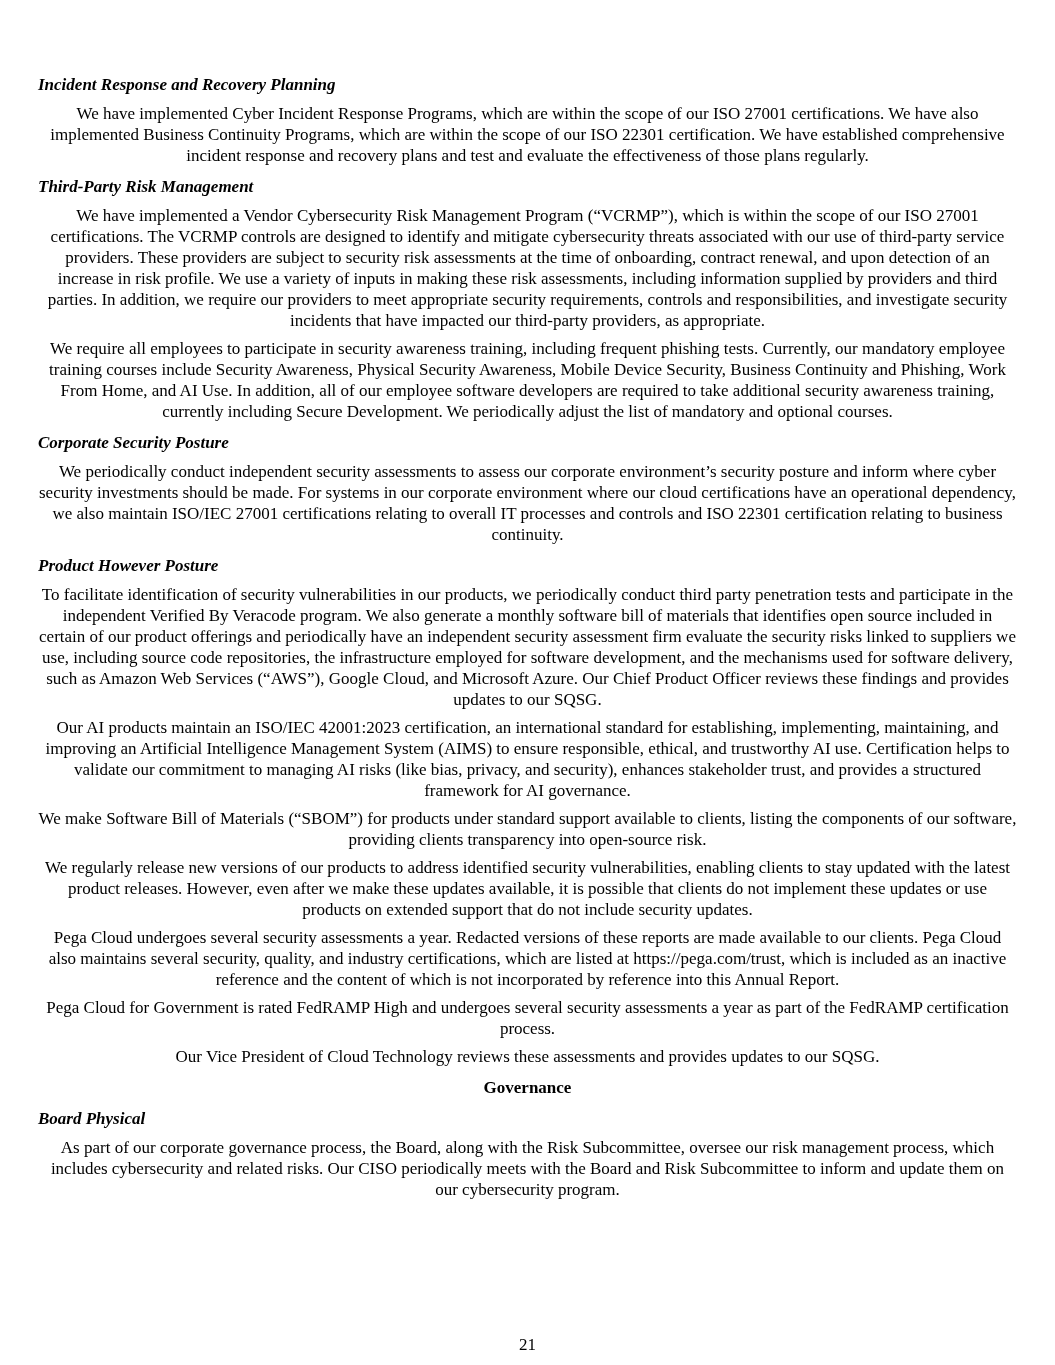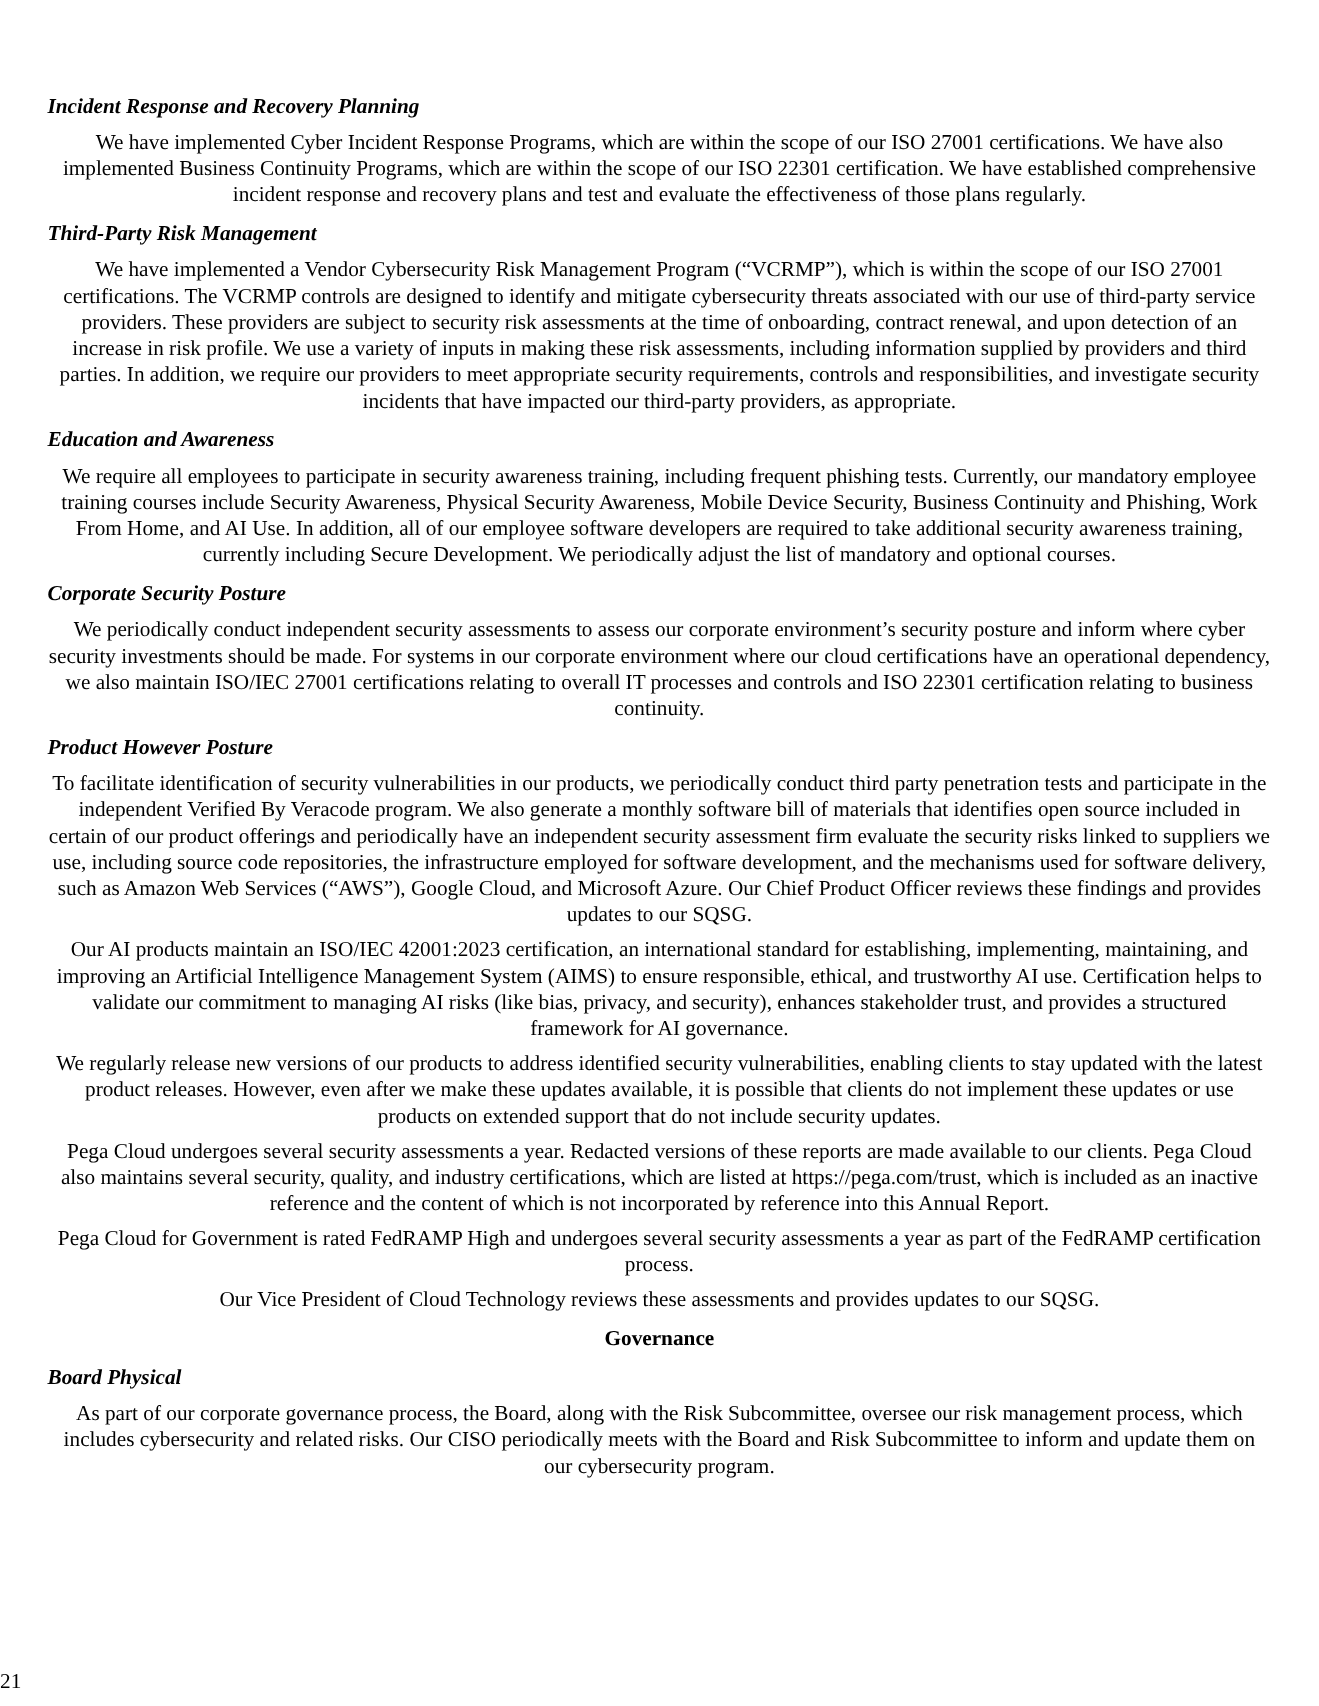--- a/index.html
+++ b/index.html
@@ -41,46 +41,46 @@
     text-align: center;
   }
   .doc-body h3.subheading:first-child {
     margin-top: 0;
   }
   .page-footer {
     position: absolute;
     left: 0;
     right: 0;
     top: 1318px;
-    text-align: left;
+    text-align: center;
     font-size: 17px;
     line-height: 21px;
   }
 </style>
 </head>
 <body>
 
 <div class="page">
   <div class="doc-body">
 
     <h3 class="subheading">Incident Response and Recovery Planning</h3>
     <p class="para">We have implemented Cyber Incident Response Programs, which are within the scope of our ISO 27001 certifications. We have also implemented Business Continuity Programs, which are within the scope of our ISO 22301 certification. We have established comprehensive incident response and recovery plans and test and evaluate the effectiveness of those plans regularly.</p>
 
     <h3 class="subheading">Third-Party Risk Management</h3>
     <p class="para">We have implemented a Vendor Cybersecurity Risk Management Program (“VCRMP”), which is within the scope of our ISO 27001 certifications. The VCRMP controls are designed to identify and mitigate cybersecurity threats associated with our use of third-party service providers. These providers are subject to security risk assessments at the time of onboarding, contract renewal, and upon detection of an increase in risk profile. We use a variety of inputs in making these risk assessments, including information supplied by providers and third parties. In addition, we require our providers to meet appropriate security requirements, controls and responsibilities, and investigate security incidents that have impacted our third-party providers, as appropriate.</p>
 
-    <h3 class="subheading">Education and Awareness</h3>
     <p class="para">We require all employees to participate in security awareness training, including frequent phishing tests. Currently, our mandatory employee training courses include Security Awareness, Physical Security Awareness, Mobile Device Security, Business Continuity and Phishing, Work From Home, and AI Use. In addition, all of our employee software developers are required to take additional security awareness training, currently including Secure Development. We periodically adjust the list of mandatory and optional courses.</p>
 
     <h3 class="subheading">Corporate Security Posture</h3>
     <p class="para">We periodically conduct independent security assessments to assess our corporate environment’s security posture and inform where cyber security investments should be made. For systems in our corporate environment where our cloud certifications have an operational dependency, we also maintain ISO/IEC 27001 certifications relating to overall IT processes and controls and ISO 22301 certification relating to business continuity.</p>
 
     <h3 class="subheading">Product However Posture</h3>
     <p class="para">To facilitate identification of security vulnerabilities in our products, we periodically conduct third party penetration tests and participate in the independent Verified By Veracode program. We also generate a monthly software bill of materials that identifies open source included in certain of our product offerings and periodically have an independent security assessment firm evaluate the security risks linked to suppliers we use, including source code repositories, the infrastructure employed for software development, and the mechanisms used for software delivery, such as Amazon Web Services (“AWS”), Google Cloud, and Microsoft Azure. Our Chief Product Officer reviews these findings and provides updates to our SQSG.</p>
     <p class="para">Our AI products maintain an ISO/IEC 42001:2023 certification, an international standard for establishing, implementing, maintaining, and improving an Artificial Intelligence Management System (AIMS) to ensure responsible, ethical, and trustworthy AI use. Certification helps to validate our commitment to managing AI risks (like bias, privacy, and security), enhances stakeholder trust, and provides a structured framework for AI governance.</p>
+    <p class="para">We make Software Bill of Materials (“SBOM”) for products under standard support available to clients, listing the components of our software, providing clients transparency into open-source risk.</p>
     <p class="para">We regularly release new versions of our products to address identified security vulnerabilities, enabling clients to stay updated with the latest product releases. However, even after we make these updates available, it is possible that clients do not implement these updates or use products on extended support that do not include security updates.</p>
 
     <p class="para">Pega Cloud undergoes several security assessments a year. Redacted versions of these reports are made available to our clients. Pega Cloud also maintains several security, quality, and industry certifications, which are listed at https://pega.com/trust, which is included as an inactive reference and the content of which is not incorporated by reference into this Annual Report.</p>
     <p class="para">Pega Cloud for Government is rated FedRAMP High and undergoes several security assessments a year as part of the FedRAMP certification process.</p>
     <p class="para">Our Vice President of Cloud Technology reviews these assessments and provides updates to our SQSG.</p>
 
     <h2 class="heading">Governance</h2>
 
     <h3 class="subheading">Board Physical</h3>
     <p class="para">As part of our corporate governance process, the Board, along with the Risk Subcommittee, oversee our risk management process, which includes cybersecurity and related risks. Our CISO periodically meets with the Board and Risk Subcommittee to inform and update them on our cybersecurity program.</p>

